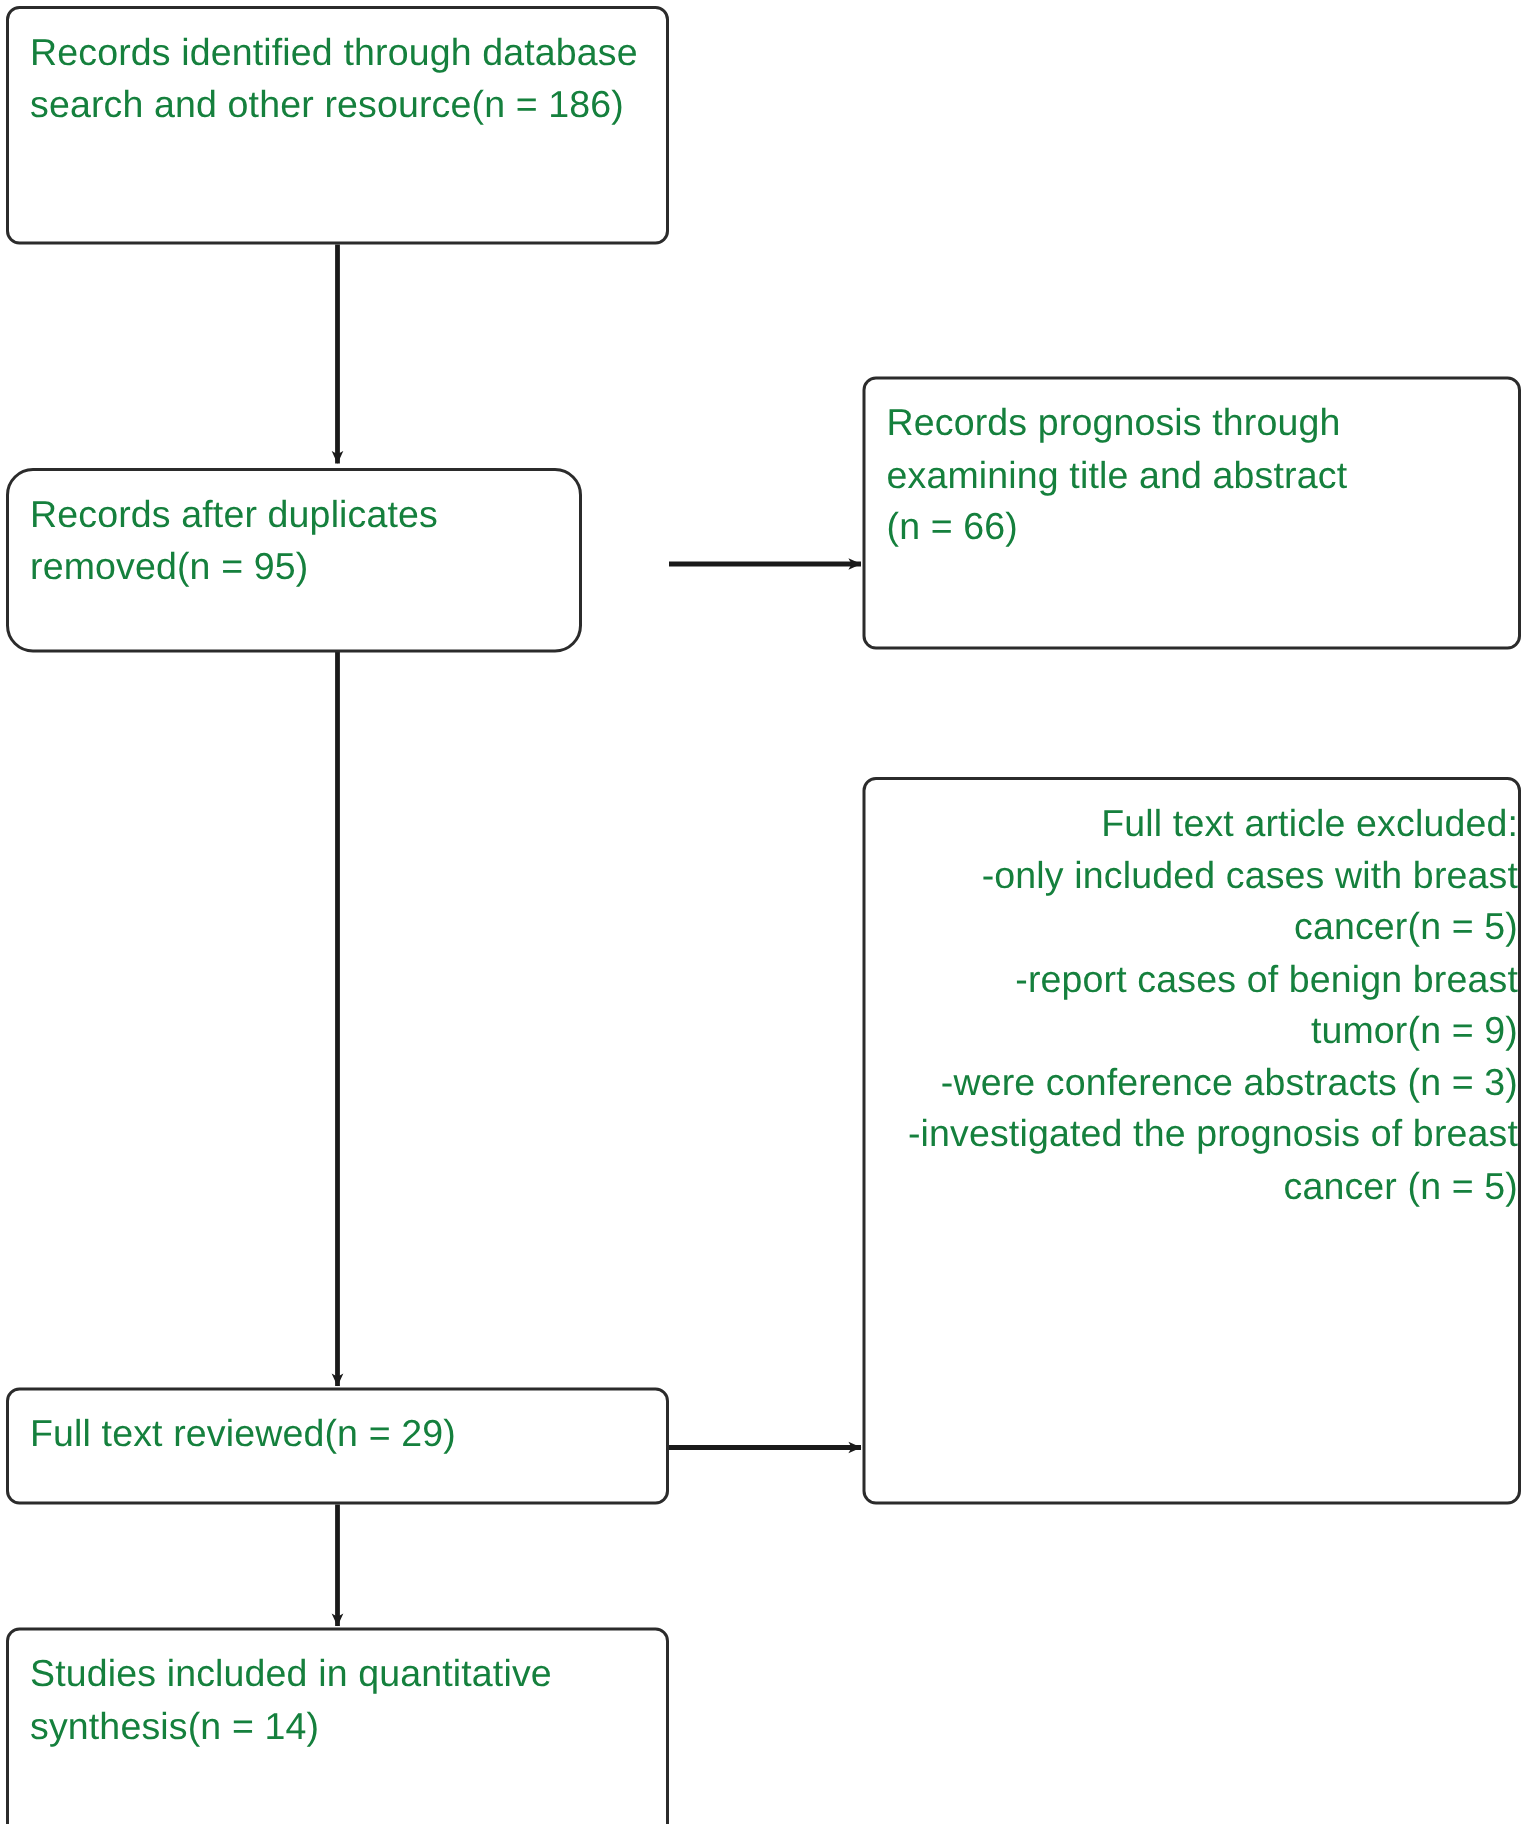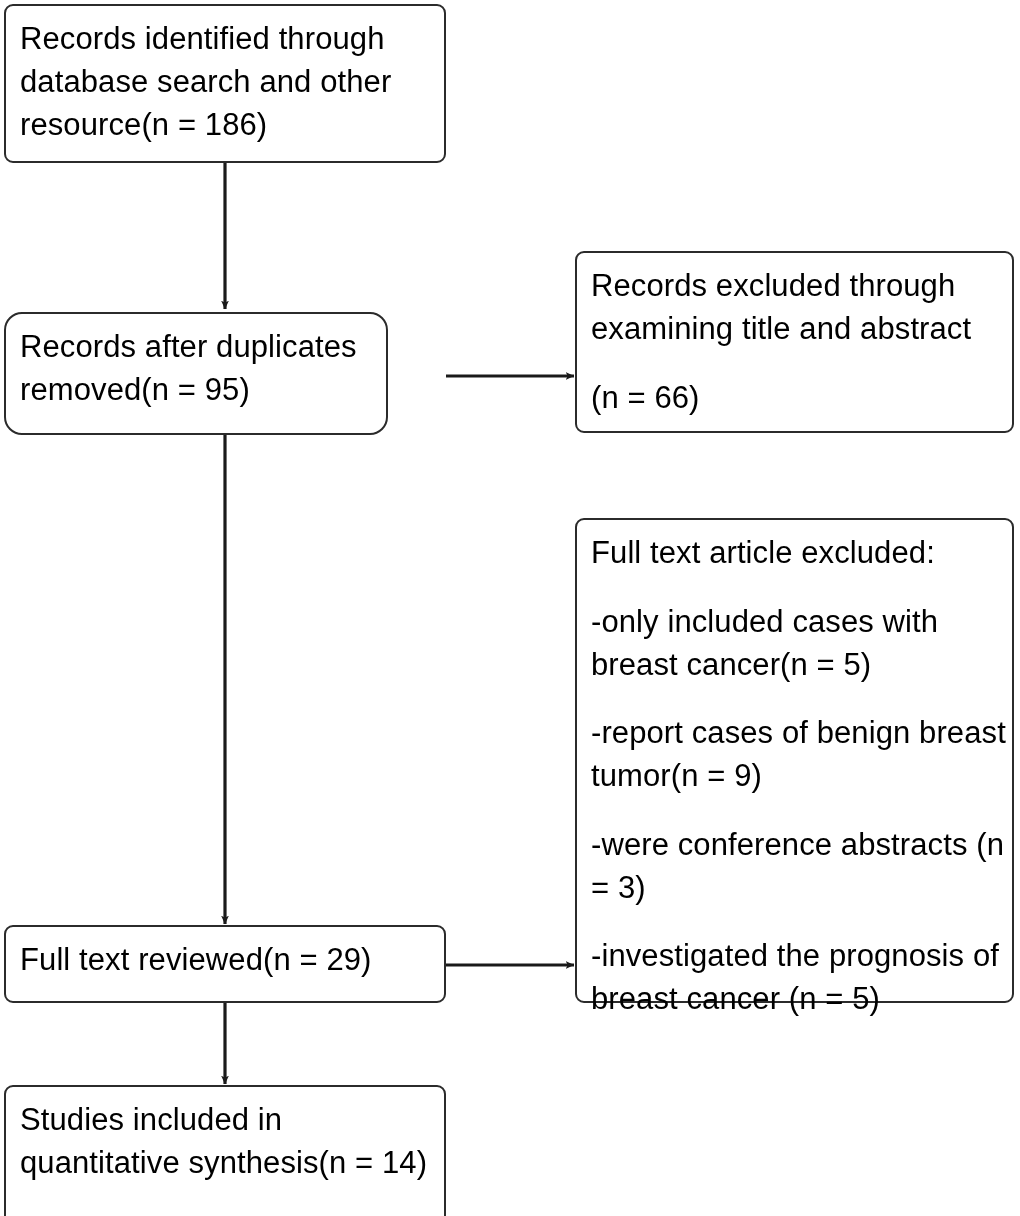--- a/index.html
+++ b/index.html
@@ -26,36 +26,35 @@
     height: 1216px;
     pointer-events: none;
   }
   .node {
     position: absolute;
     box-sizing: border-box;
     background: #ffffff;
     border: 2px solid #2b2b2b;
     border-radius: 9px;
     padding: 12px 0 12px 14px;
-    color: #000000;
-    font-size: 31px;
+    color: #15803d;
+    font-size: 25px;
     line-height: 1.38;
     letter-spacing: 0.1px;
   }
   .node p {
     margin: 0;
   }
   .node p + p {
-    margin-top: 26px;
   }
   
   #node-identified  { left: 4px;   top: 4px;    width: 442px; height: 159px; }
   #node-deduped     { left: 4px;   top: 312px;  width: 384px; height: 123px; border-radius: 18px; }
   #node-excluded-ta { left: 575px; top: 251px;  width: 439px; height: 182px; }
-  #node-excluded-ft { left: 575px; top: 518px;  width: 439px; height: 485px; }
+  #node-excluded-ft { left: 575px; top: 518px;  width: 439px; height: 485px; text-align: right; }
   #node-fulltext    { left: 4px;   top: 925px;  width: 442px; height: 78px;  }
   #node-included    { left: 4px;   top: 1085px; width: 442px; height: 148px; }
   #node-excluded-ft p + p { }
 </style>
 </head>
 <body>
 
 <div id="diagram">
 
   <svg id="edges" viewBox="0 0 1020 1216" width="1020" height="1216" aria-hidden="true">
@@ -80,21 +79,21 @@
 
   <div class="node" id="node-identified">
     <p>Records identified through database search and other resource(n = 186)</p>
   </div>
 
   <div class="node" id="node-deduped">
     <p>Records after duplicates removed(n = 95)</p>
   </div>
 
   <div class="node" id="node-excluded-ta">
-    <p>Records excluded through examining title and abstract</p>
+    <p>Records prognosis through examining title and abstract</p>
     <p>(n = 66)</p>
   </div>
 
   <div class="node" id="node-excluded-ft">
     <p>Full text article excluded:</p>
     <p>-only included cases with breast cancer(n = 5)</p>
     <p>-report cases of benign breast tumor(n = 9)</p>
     <p>-were conference abstracts (n = 3)</p>
     <p>-investigated the prognosis of breast cancer (n = 5)</p>
   </div>

